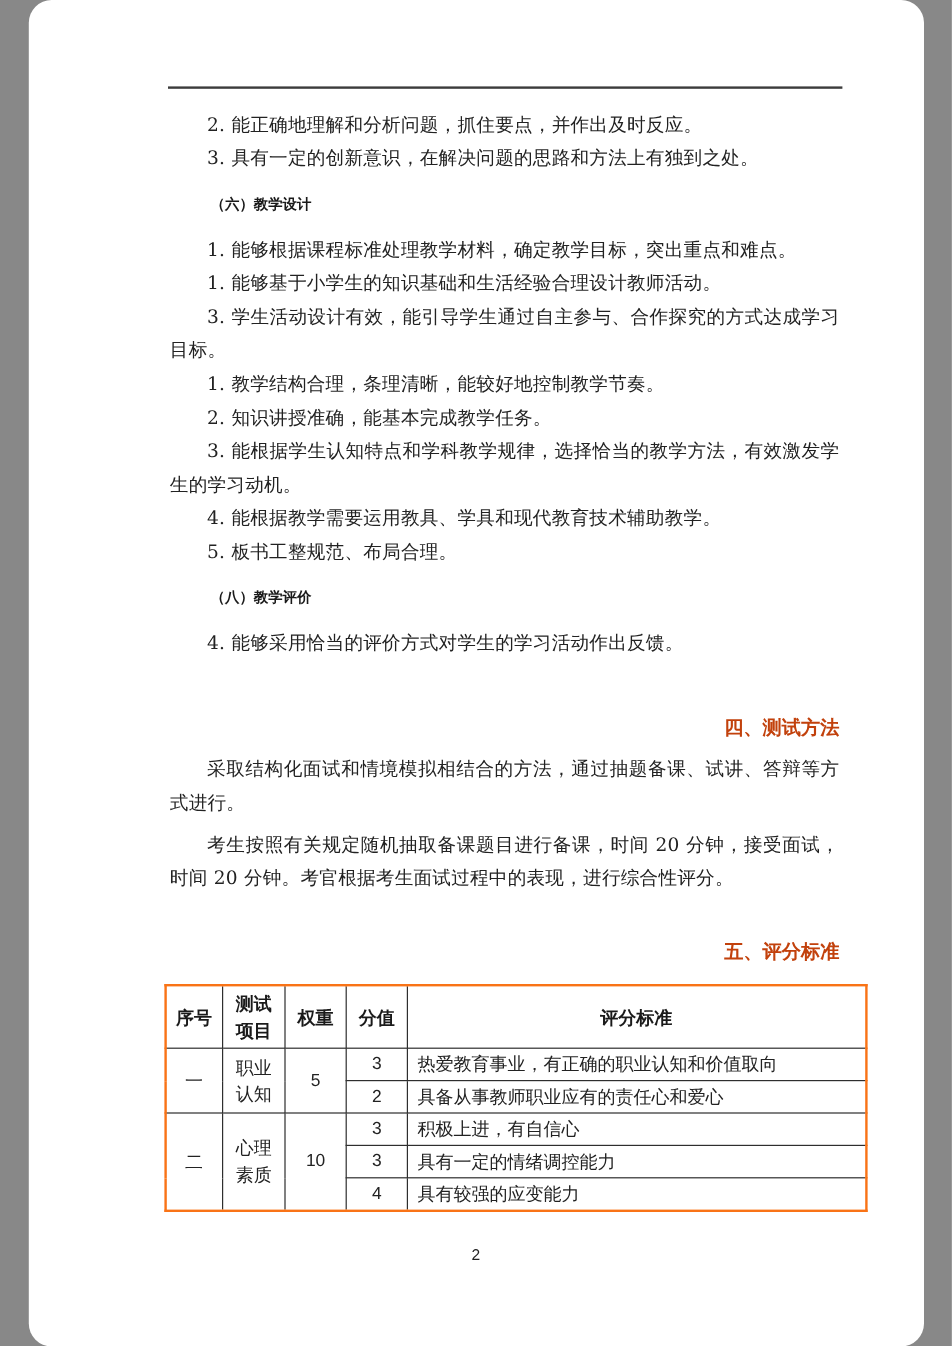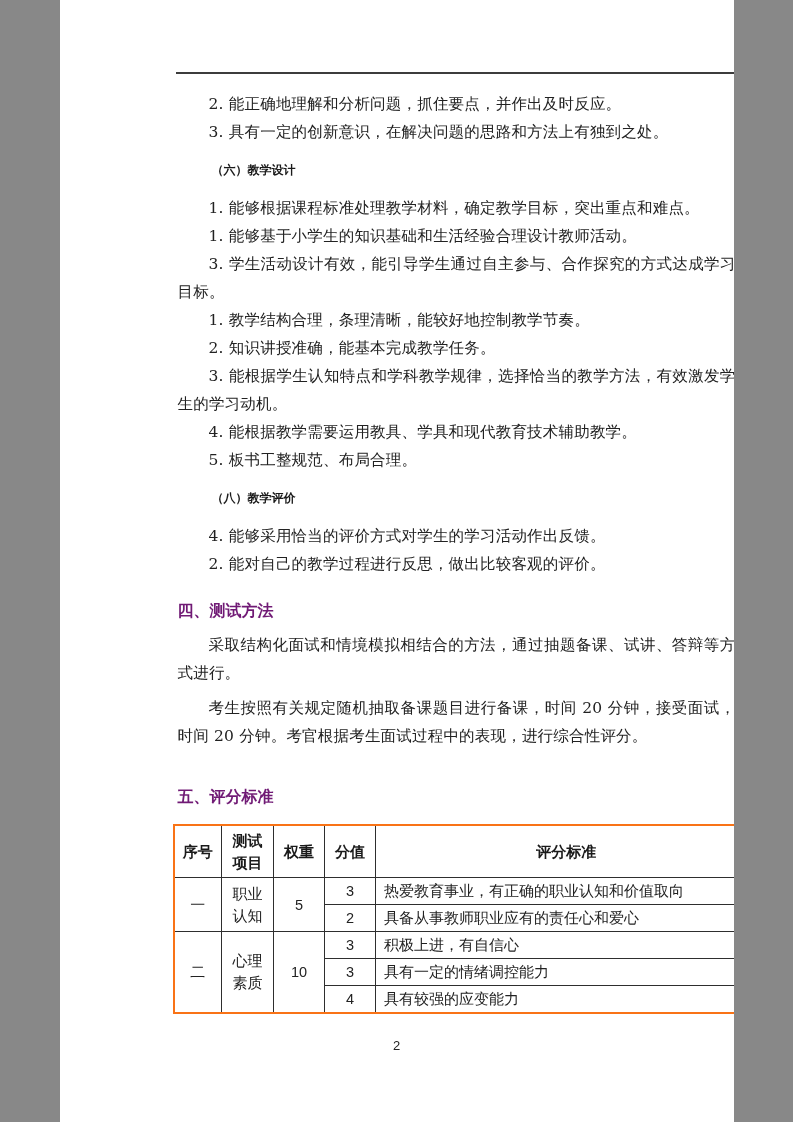--- a/index.html
+++ b/index.html
@@ -1,24 +1,25 @@
 <!DOCTYPE html>
 <html lang="zh"><head>
 <meta charset="utf-8">
 <style>
   html, body { margin: 0; padding: 0; background: #888; }
   .page {
     position: relative;
-    width: 674px;
+    width: 746px;
     height: 1122px;
     margin: 0 auto;
     background: #ffffff;
     font-family: "DejaVu Serif", serif;
     color: #222222;
     overflow: hidden;
+    border-radius: 19px;
   }
   .header-rule {
     position: absolute;
     top: 72px;
     left: 116px;
     width: 562px;
     height: 2px;
     background: #3c3c3c;
   }
   .content {
@@ -38,26 +39,26 @@
   .para-subhead {
     margin: 10px;
     font-size: 12px;
     line-height: 28px;
     font-weight: bold;
     text-indent: 2em;
     color: #1a1a1a;
     font-family: "DejaVu Sans", sans-serif;
   }
   .section-title {
-    margin: 20px 0 0 0;
+    margin: 44px 0 0 0;
     font-size: 16px;
     line-height: 26px;
     font-weight: bold;
-    text-align: left;
-    color: #701a75;
+    text-align: right;
+    color: #c2410c;
     font-family: "DejaVu Sans", sans-serif;
   }
   .section-title.scoring { margin-top: 34px; }
   .sec-para { margin-top: 7px; }
   table.scoring-table {
     border-collapse: collapse;
     table-layout: fixed;
     width: 584px;
     margin-top: 14px;
     margin-left: -5px;
@@ -112,21 +113,20 @@
     <p class="para">1. 能够根据课程标准处理教学材料，确定教学目标，突出重点和难点。</p>
     <p class="para">1. 能够基于小学生的知识基础和生活经验合理设计教师活动。</p>
     <p class="para">3. 学生活动设计有效，能引导学生通过自主参与、合作探究的方式达成学习目标。</p>
     <p class="para">1. 教学结构合理，条理清晰，能较好地控制教学节奏。</p>
     <p class="para">2. 知识讲授准确，能基本完成教学任务。</p>
     <p class="para">3. 能根据学生认知特点和学科教学规律，选择恰当的教学方法，有效激发学生的学习动机。</p>
     <p class="para">4. 能根据教学需要运用教具、学具和现代教育技术辅助教学。</p>
     <p class="para">5. 板书工整规范、布局合理。</p>
     <p class="para-subhead">（八）教学评价</p>
     <p class="para">4. 能够采用恰当的评价方式对学生的学习活动作出反馈。</p>
-    <p class="para">2. 能对自己的教学过程进行反思，做出比较客观的评价。</p>
 
     <h3 class="section-title">四、测试方法</h3>
     <p class="para sec-para">采取结构化面试和情境模拟相结合的方法，通过抽题备课、试讲、答辩等方式进行。</p>
     <p class="para sec-para">考生按照有关规定随机抽取备课题目进行备课，时间 20 分钟，接受面试，时间 20 分钟。考官根据考生面试过程中的表现，进行综合性评分。</p>
 
     <h3 class="section-title scoring">五、评分标准</h3>
 
     <table class="scoring-table">
       <colgroup>
         <col style="width:48px">

